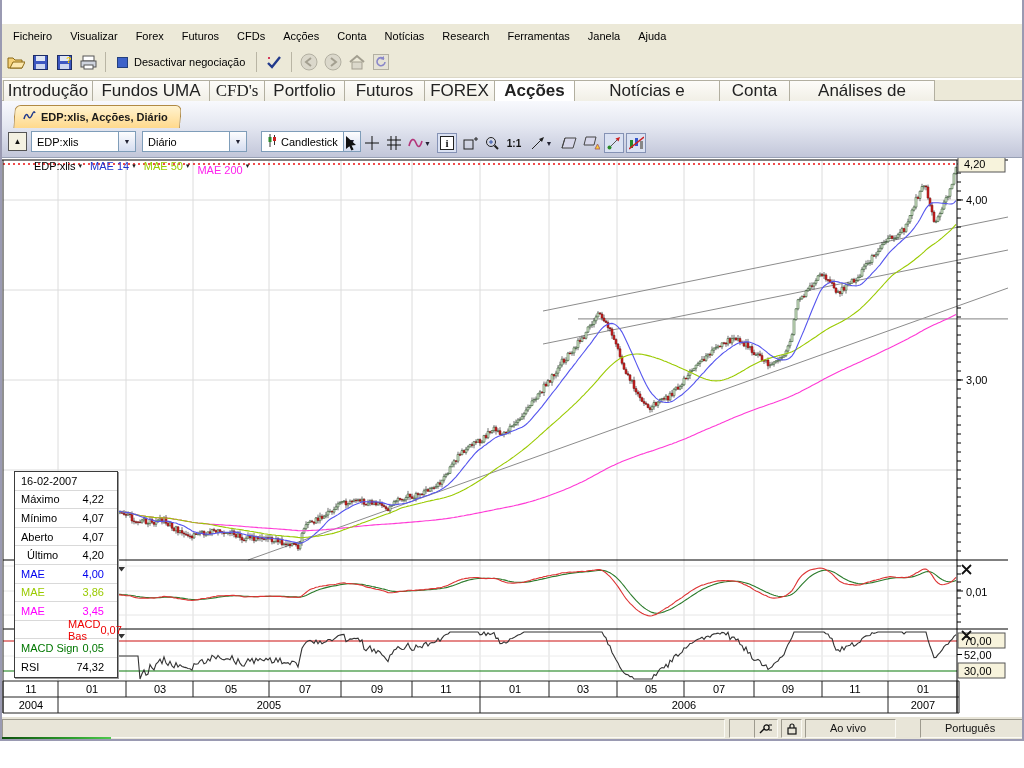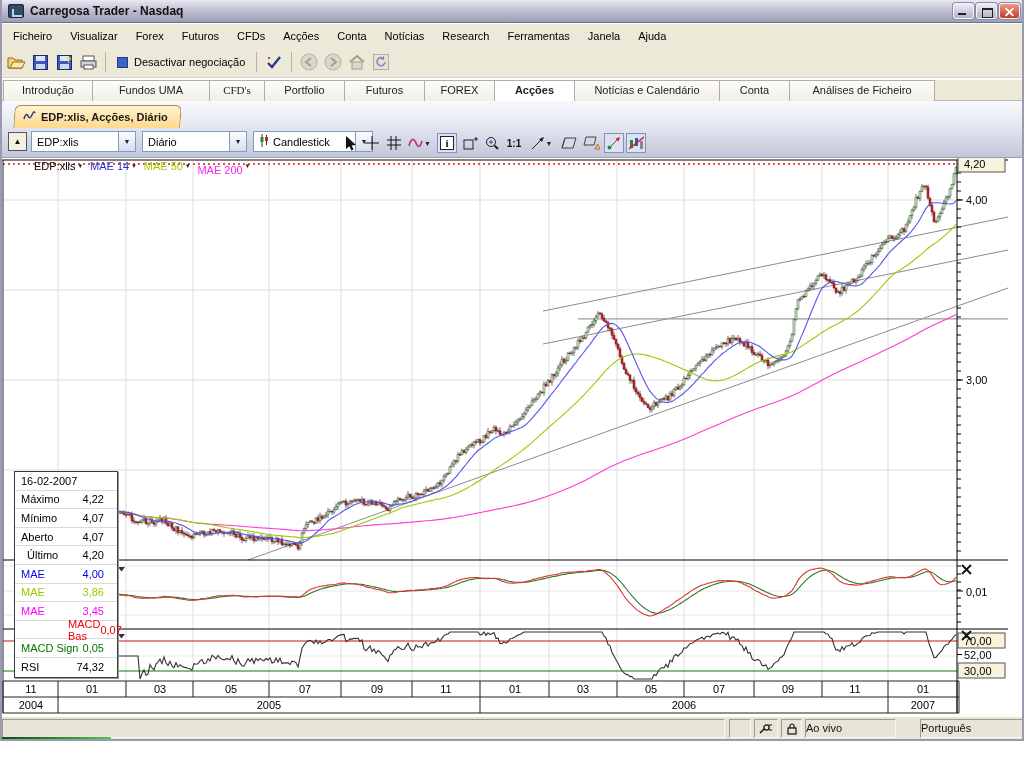--- a/index.html
+++ b/index.html
@@ -24,21 +24,21 @@
   .menubar{position:absolute;left:0;top:24px;width:1024px;height:23px;background:#ece9d8;display:flex;align-items:center;padding-left:4px}
   .mitem{font-size:11px;color:#000;padding:3px 9px}
   .toolbar{position:absolute;left:0;top:47px;width:1024px;height:31px;background:#ece9d8;display:flex;align-items:center;padding-left:4px;border-bottom:1px solid #dbd7c6}
   .tico{width:24px;height:22px;display:flex;align-items:center;justify-content:center}
   .tsep{width:1px;height:20px;background:#b9b5a4;margin:0 5px}
   .tbtn-text{display:flex;align-items:center;gap:6px;font-size:11px;padding:2px 6px}
   .bluesq{width:11px;height:11px;background:#3d62c9;border:1px solid #23407e}
   
   .tabstrip{position:absolute;left:0;top:80px;width:1024px;height:21px;background:#ece9d8;display:flex;padding-left:3px;border-bottom:1px solid #b9b5a8}
   .tab{height:28px;border:1px solid #b2afa0;border-left:none;background:linear-gradient(#fdfcf9,#edebe0);
-    font-size:11px;text-align:center;line-height:19px;color:#222}
+    font-size:17px;text-align:center;line-height:19px;color:#222}
   .tab:first-child{border-left:1px solid #b2afa0}
   .tab.active{background:#fff;font-weight:bold;border-bottom:1px solid #fff}
   
   .zone{position:absolute;left:0;top:101px;width:1024px;height:57px;
     background:linear-gradient(180deg,#f8f9fd 0%,#e4e7f1 45%,#c2c6d9 100%);border-bottom:1px solid #98a0b4}
   .doctab{position:absolute;left:14px;top:4px;height:23px;padding:0 12px 0 8px;display:flex;align-items:center;gap:5px;
     background:linear-gradient(#fff3d0,#ffd98c);border:1px solid #b08a44;border-bottom:none;border-radius:6px 6px 0 0;
     font-size:11px;font-weight:bold;color:#1a1a1a;transform:skewX(-4deg)}
   .doctab>*{transform:skewX(4deg)}
   .collapse-btn{position:absolute;left:8px;top:31px;width:19px;height:19px;border:1px solid #555;background:#f4f1e2;
@@ -54,40 +54,31 @@
   .legend{position:absolute;left:26px;top:159px;height:13px;display:flex;align-items:center;z-index:2;font-size:11px}
   .lgi{margin-left:8px}
   .lga{font-size:7px;color:#222;margin-left:3px}
   
   .infopanel{position:absolute;left:14px;top:471px;width:104px;z-index:3;background:#fff;border:1px solid #3c3c3c;box-shadow:1px 1px 0 #9a9a9a;font-size:11px}
   .iprow{height:18.6px;display:flex;align-items:center;justify-content:space-between;padding:0 13px 0 6px;border-bottom:1px solid #d9d9d9}
   .iprow:last-child{border-bottom:none}
   
   .statusbar{position:absolute;left:0;top:716px;width:1024px;height:24px;background:#e8e5d8;border-top:1px solid #fff}
   .scell{position:absolute;top:2px;height:19px;border:1px solid;border-color:#9d9a8e #fbfaf4 #fbfaf4 #9d9a8e;background:#e8e5d8;
-    font-size:11px;line-height:17px;padding-left:0;color:#111;display:flex;align-items:center}
+    font-size:11px;line-height:17px;padding-left:24px;color:#111;display:flex;align-items:center}
   .progress{position:absolute;left:1px;top:737px;width:110px;height:3px;z-index:6;
     background:linear-gradient(90deg,#0d4f0d,#2e9e2e 65%,#4ec94e)}
   .frame{position:absolute;left:0;top:0;width:1024px;height:741px;pointer-events:none;z-index:10;
     border-left:2px solid #9a9ab2;border-right:2px solid #9a9ab2;border-bottom:2px solid #9a9ab2}
 </style>
 </head>
 <body>
 
 <div class="screen">
 
-  <div class="titlebar">
-    <div class="app-icon"></div>
-    <div class="title">Carregosa Trader - Nasdaq</div>
-    <div class="winbtns">
-      <div class="wbtn min"></div>
-      <div class="wbtn rest"></div>
-      <div class="wbtn close"></div>
-    </div>
-  </div>
 
   <div class="menubar" id="menubar">
       <div class="mitem">Ficheiro</div>
       <div class="mitem">Visualizar</div>
       <div class="mitem">Forex</div>
       <div class="mitem">Futuros</div>
       <div class="mitem">CFDs</div>
       <div class="mitem">Acções</div>
       <div class="mitem">Conta</div>
       <div class="mitem">Notícias</div>
@@ -191,21 +182,21 @@
     <div class="collapse-btn">▲</div>
 
     <div class="combo" style="left:31px;width:105px">
       <span>EDP:xlis</span>
       <span class="combo-btn">▼</span>
     </div>
     <div class="combo" style="left:142px;width:105px">
       <span>Diário</span>
       <span class="combo-btn">▼</span>
     </div>
-    <div class="combo" style="left:253px;width:120px">
+    <div class="combo" style="left:261px;width:100px">
       <span>
         <svg width="10" height="13" viewBox="0 0 10 13">
             <line x1="3" y1="0" x2="3" y2="13" stroke="#333"></line>
             <rect x="1.5" y="3" width="3" height="5" fill="#2a8a2a"></rect>
             <line x1="7.5" y1="1" x2="7.5" y2="11" stroke="#333"></line>
             <rect x="6" y="3" width="3" height="4" fill="#c22"></rect>
           </svg>
       </span>
       <span>Candlestick</span>
       <span class="combo-btn">▼</span>

